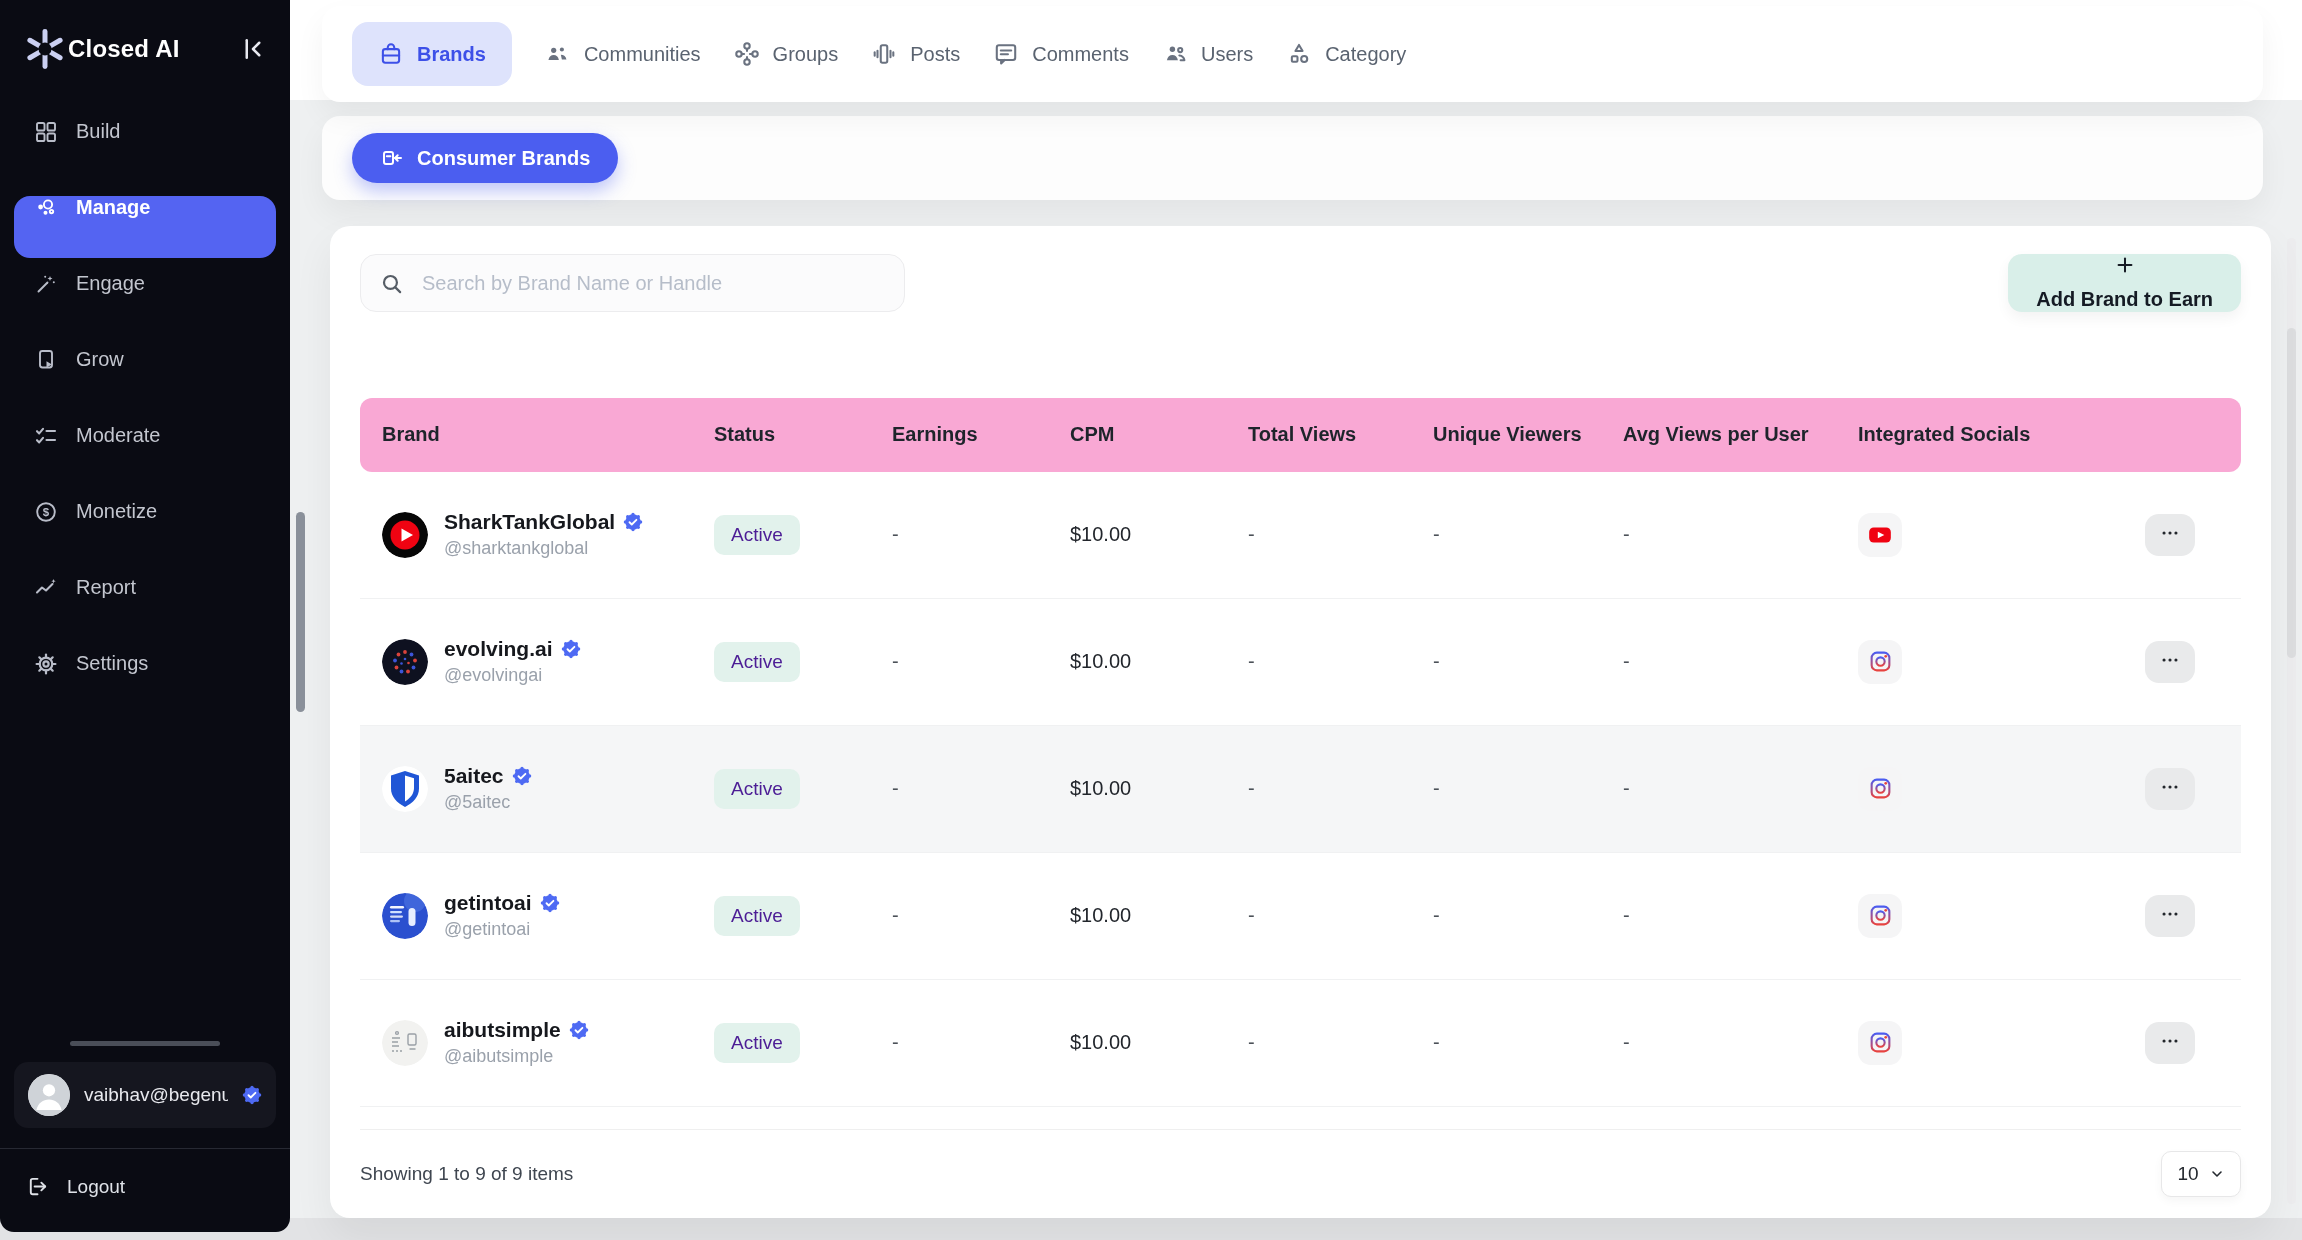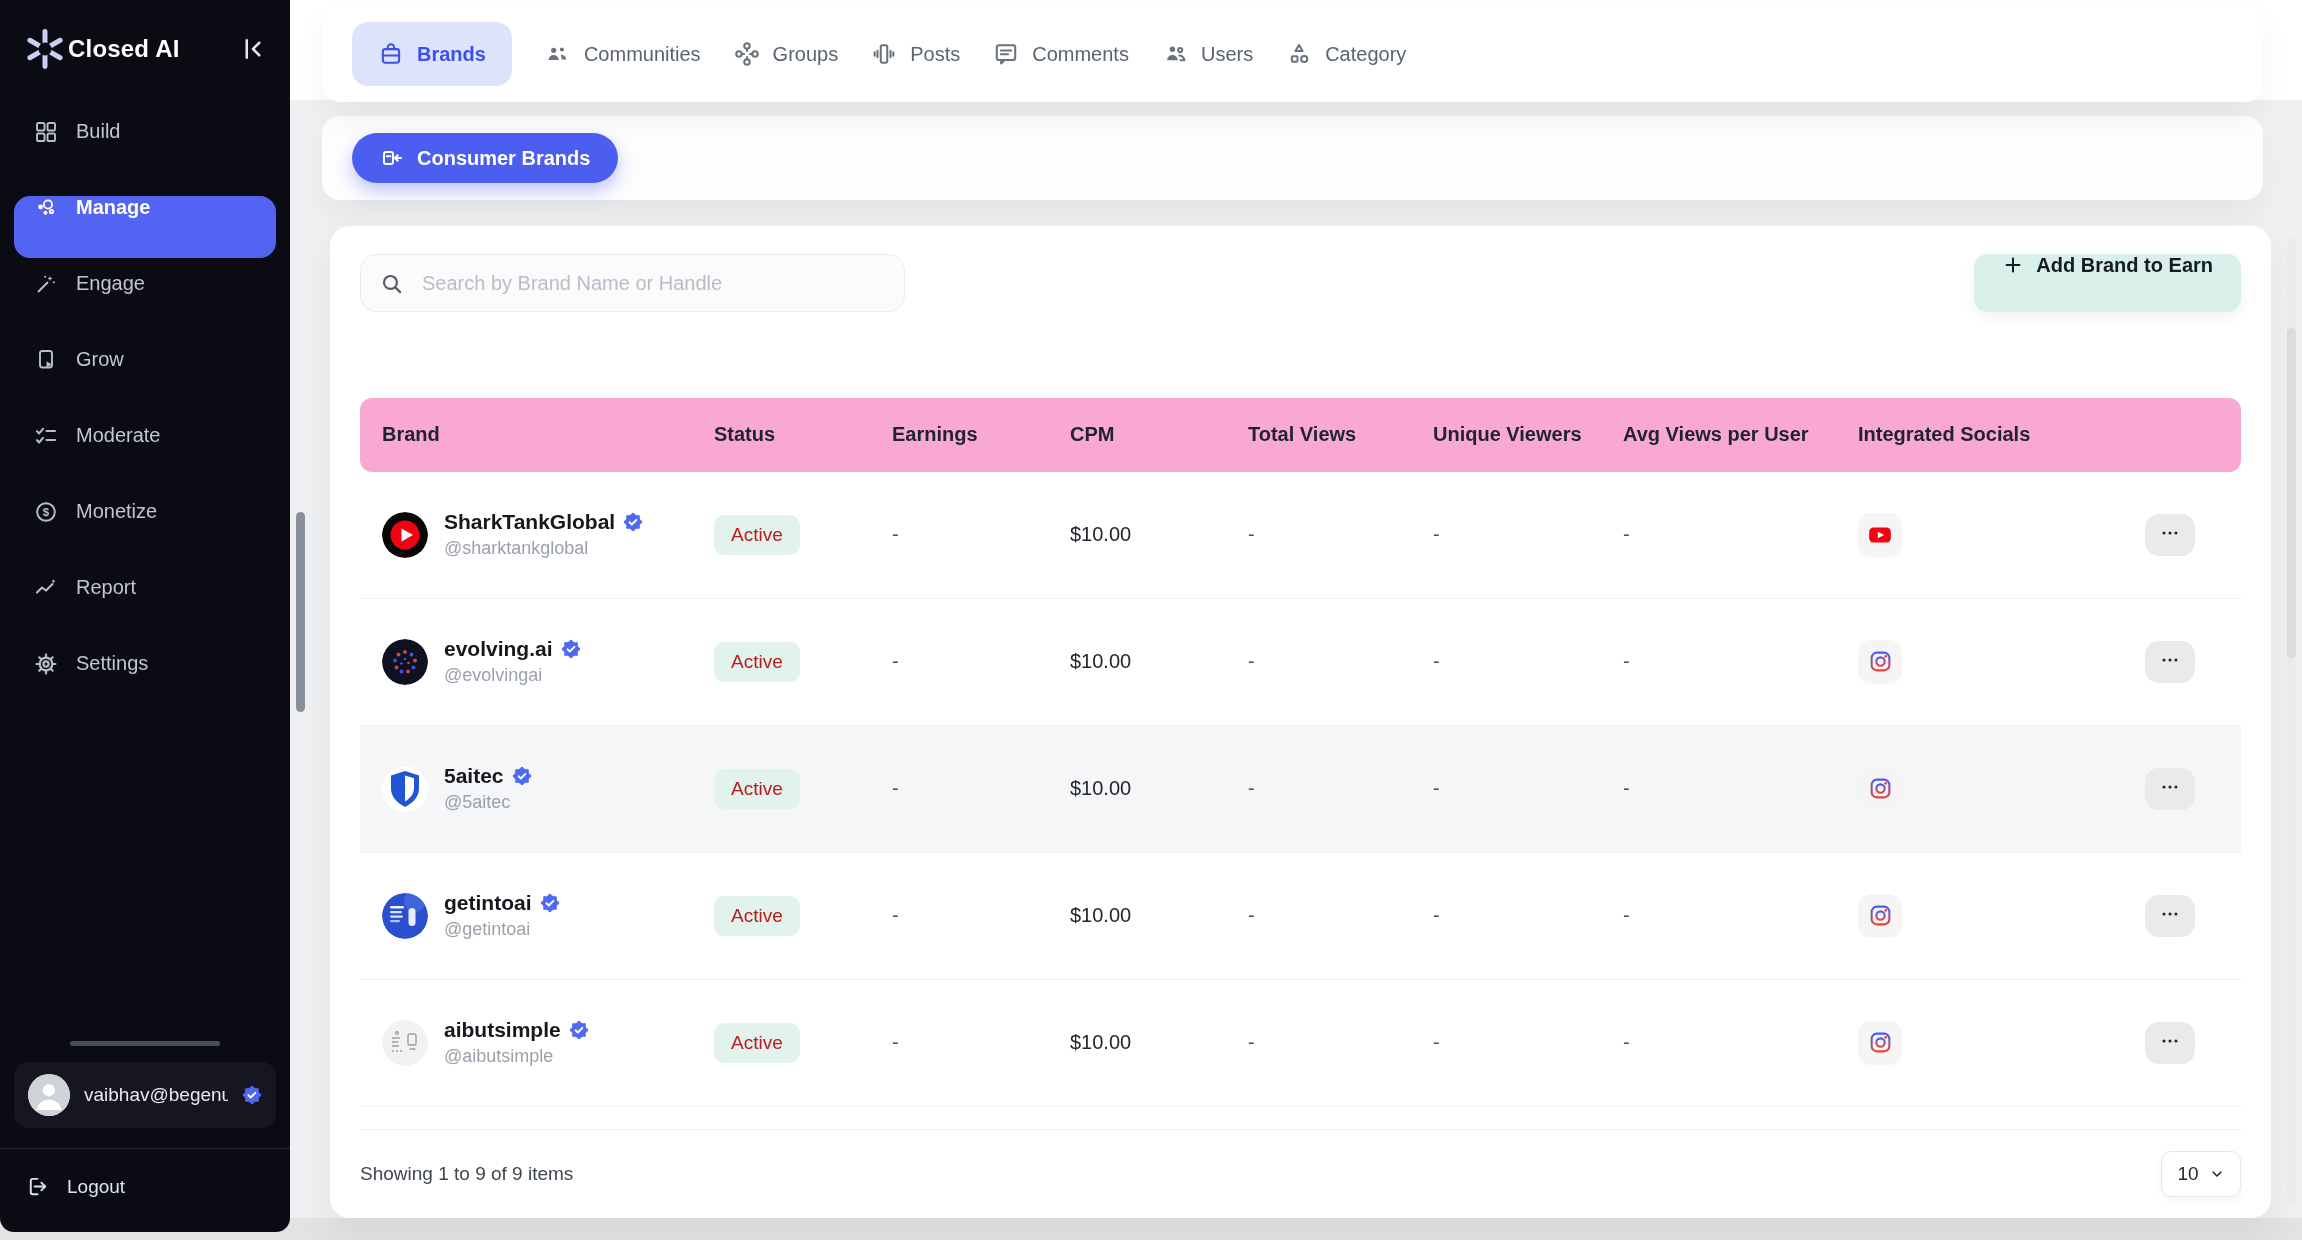--- a/index.html
+++ b/index.html
@@ -47,39 +47,39 @@
   .cb-btn .icn{width:24px;height:24px;color:#ffffff;display:flex;}
 
   
   .maincard{position:absolute;left:330px;top:226px;width:1941px;height:992px;background:#ffffff;border-radius:20px;
     box-shadow:0 18px 40px rgba(0,0,0,.06);padding:28px 30px 0 30px;display:flex;flex-direction:column;z-index:2;}
   .toolbar{display:flex;align-items:center;justify-content:space-between;height:58px;margin-bottom:38px;}
   .searchbox{display:flex;align-items:center;width:545px;height:58px;border:1.5px solid #ececee;background:#fbfbfc;border-radius:16px;padding:0 18px;}
   .searchbox .icn{width:25px;height:25px;color:#565d66;display:flex;flex:0 0 auto;}
   .searchbox input{border:none;outline:none;background:transparent;margin-left:16px;font-size:20px;color:#333;width:100%;}
   .searchbox input::placeholder{color:#b6bdc9;}
-  .add-btn{display:flex;align-items:flex-start;gap:12px;height:58px;padding:0 28px;border:none;border-radius:14px;
-    background:#d9efe9;color:#151b24;font-size:20px;font-weight:600;cursor:pointer;box-shadow:0 6px 14px rgba(0,0,0,.05);}
+  .add-btn{display:flex;align-items:center;gap:12px;height:58px;padding:0 28px;border:none;border-radius:14px;
+    background:#d9efe9;color:#151b24;font-size:20px;font-weight:600;cursor:pointer;box-shadow:0 6px 14px rgba(0,0,0,.05);flex-direction:column;}
   .add-btn .icn{width:22px;height:22px;color:#151b24;display:flex;}
 
   .grid{display:grid;grid-template-columns:330px 178px 178px 178px 185px 190px 235px 311px 96px;align-items:center;}
   .thead{height:78px;background:#f9a8d4;border-radius:12px;margin-top:48px;}
   .thead .hc{font-size:20px;font-weight:600;color:#1e242b;padding-left:24px;}
   .thead .hc:first-child{padding-left:22px;}
   .tbody{height:696px;overflow:hidden;}
   .trow{height:127px;border-bottom:1px solid #f0f1f2;background:#ffffff;}
   .trow.hl{background:#f5f6f7;}
   .cell{font-size:20px;color:#4b5158;padding-left:24px;}
   .cell.cpm{color:#22262c;font-weight:500;}
   .brandcell{display:flex;align-items:center;gap:16px;padding-left:22px;}
   .avatar{width:46px;height:46px;border-radius:50%;overflow:hidden;flex:0 0 auto;}
   .bname{display:flex;align-items:center;gap:8px;font-size:21px;font-weight:600;color:#16181d;}
   .bhandle{font-size:18px;color:#9aa1ab;margin-top:4px;}
   .badge{width:20px;height:20px;display:inline-flex;}
-  .status-pill{display:inline-block;background:#e2f2ec;color:#b91c1c;font-size:19px;font-weight:500;border-radius:10px;padding:9px 17px;}
+  .status-pill{display:inline-block;background:#e2f2ec;color:#4c1d95;font-size:19px;font-weight:500;border-radius:10px;padding:9px 17px;}
   .social-tile{width:44px;height:44px;border-radius:13px;background:#f5f5f6;display:flex;align-items:center;justify-content:center;margin-left:24px;}
   .more-btn{width:50px;height:42px;border:none;border-radius:14px;background:#e9eaeb;display:flex;align-items:center;justify-content:center;cursor:pointer;}
   .tfooter{height:94px;display:flex;align-items:center;justify-content:space-between;border-top:1px solid #efefef;background:#fff;position:relative;z-index:2;}
   .tf-summary{font-size:19px;color:#3f4650;}
   .pagesize{display:flex;align-items:center;gap:10px;justify-content:center;width:80px;height:46px;background:#ffffff;
     border:1px solid #e7e7e8;border-radius:10px;font-size:19px;color:#24292f;cursor:pointer;box-shadow:0 4px 10px rgba(0,0,0,.04);}
   .pagesize .icn{width:16px;height:16px;color:#24292f;display:flex;}
   .page-scroll{position:absolute;right:6px;top:238px;width:9px;height:966px;border-radius:5px;background:#ececee;z-index:1;}
   .page-scroll .pthumb{position:absolute;left:0;top:90px;width:9px;height:330px;border-radius:5px;background:#dcdddf;}
 </style>

